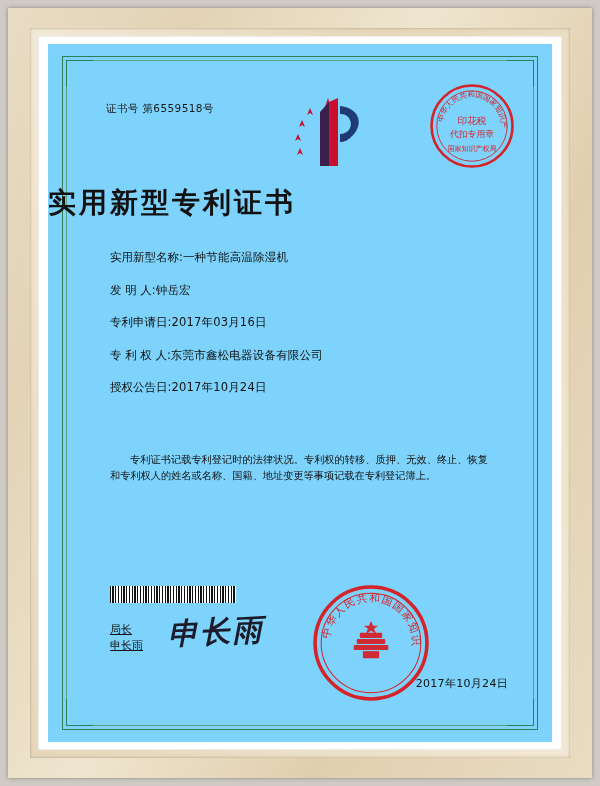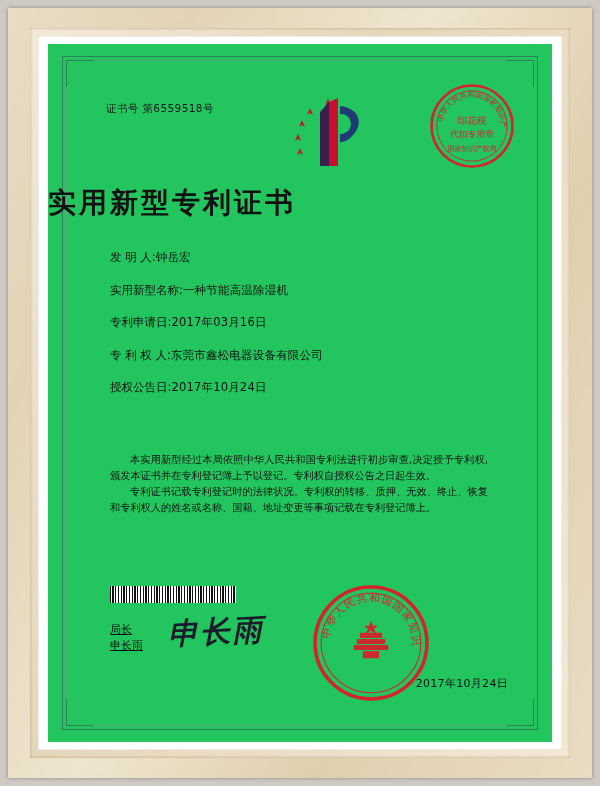--- a/index.html
+++ b/index.html
@@ -41,21 +41,21 @@
     width: 524px; height: 714px;
     background: #ffffff;
     box-shadow: inset 0 0 2px rgba(0,0,0,0.25);
   }
 
   
   .cert {
     position: absolute;
     left: 48px; top: 44px;
     width: 504px; height: 698px;
-    background: #22c55e;
+    background: #7dd3fc;
     overflow: hidden;
   }
   .cert-border {
     position: absolute;
     left: 14px; top: 12px;
     right: 14px; bottom: 12px;
     border: 1.6px solid #2f7f5b;
     box-sizing: border-box;
   }
   .cert-border::after {
@@ -248,43 +248,42 @@
       </text>
       <text x="50" y="48" text-anchor="middle" font-size="11" fill="#d5232a" font-family="'DejaVu Sans',sans-serif">印花税</text>
       <text x="50" y="62" text-anchor="middle" font-size="10" fill="#d5232a" font-family="'DejaVu Sans',sans-serif">代扣专用章</text>
       <text x="50" y="78" text-anchor="middle" font-size="8" fill="#d5232a" font-family="'DejaVu Sans',sans-serif">国家知识产权局</text>
     </svg>
 
     <div class="title">实用新型专利证书</div>
 
     <div class="fields">
       <div class="field-row">
+        <span class="field-label">实用新型名称:</span>
+        <span class="field-value">一种节能高温除湿机</span>
+      </div>
+      <div class="field-row">
         <span class="field-label">发 明 人:</span>
         <span class="field-value">钟岳宏</span>
       </div>
       <div class="field-row">
-        <span class="field-label">实用新型名称:</span>
-        <span class="field-value">一种节能高温除湿机</span>
-      </div>
-      <div class="field-row">
         <span class="field-label">专利申请日:</span>
         <span class="field-value">2017年03月16日</span>
       </div>
       <div class="field-row">
         <span class="field-label">专 利 权 人:</span>
         <span class="field-value">东莞市鑫松电器设备有限公司</span>
       </div>
       <div class="field-row">
         <span class="field-label">授权公告日:</span>
         <span class="field-value">2017年10月24日</span>
       </div>
     </div>
 
     <div class="body-text">
-      <p>本实用新型经过本局依照中华人民共和国专利法进行初步审查,决定授予专利权,颁发本证书并在专利登记簿上予以登记。专利权自授权公告之日起生效。</p>
       <p>专利证书记载专利登记时的法律状况。专利权的转移、质押、无效、终止、恢复和专利权人的姓名或名称、国籍、地址变更等事项记载在专利登记簿上。</p>
     </div>
 
     <div class="barcode"></div>
 
     <div class="sig-block">
       <div>局长</div>
       <div>申长雨</div>
     </div>
 

